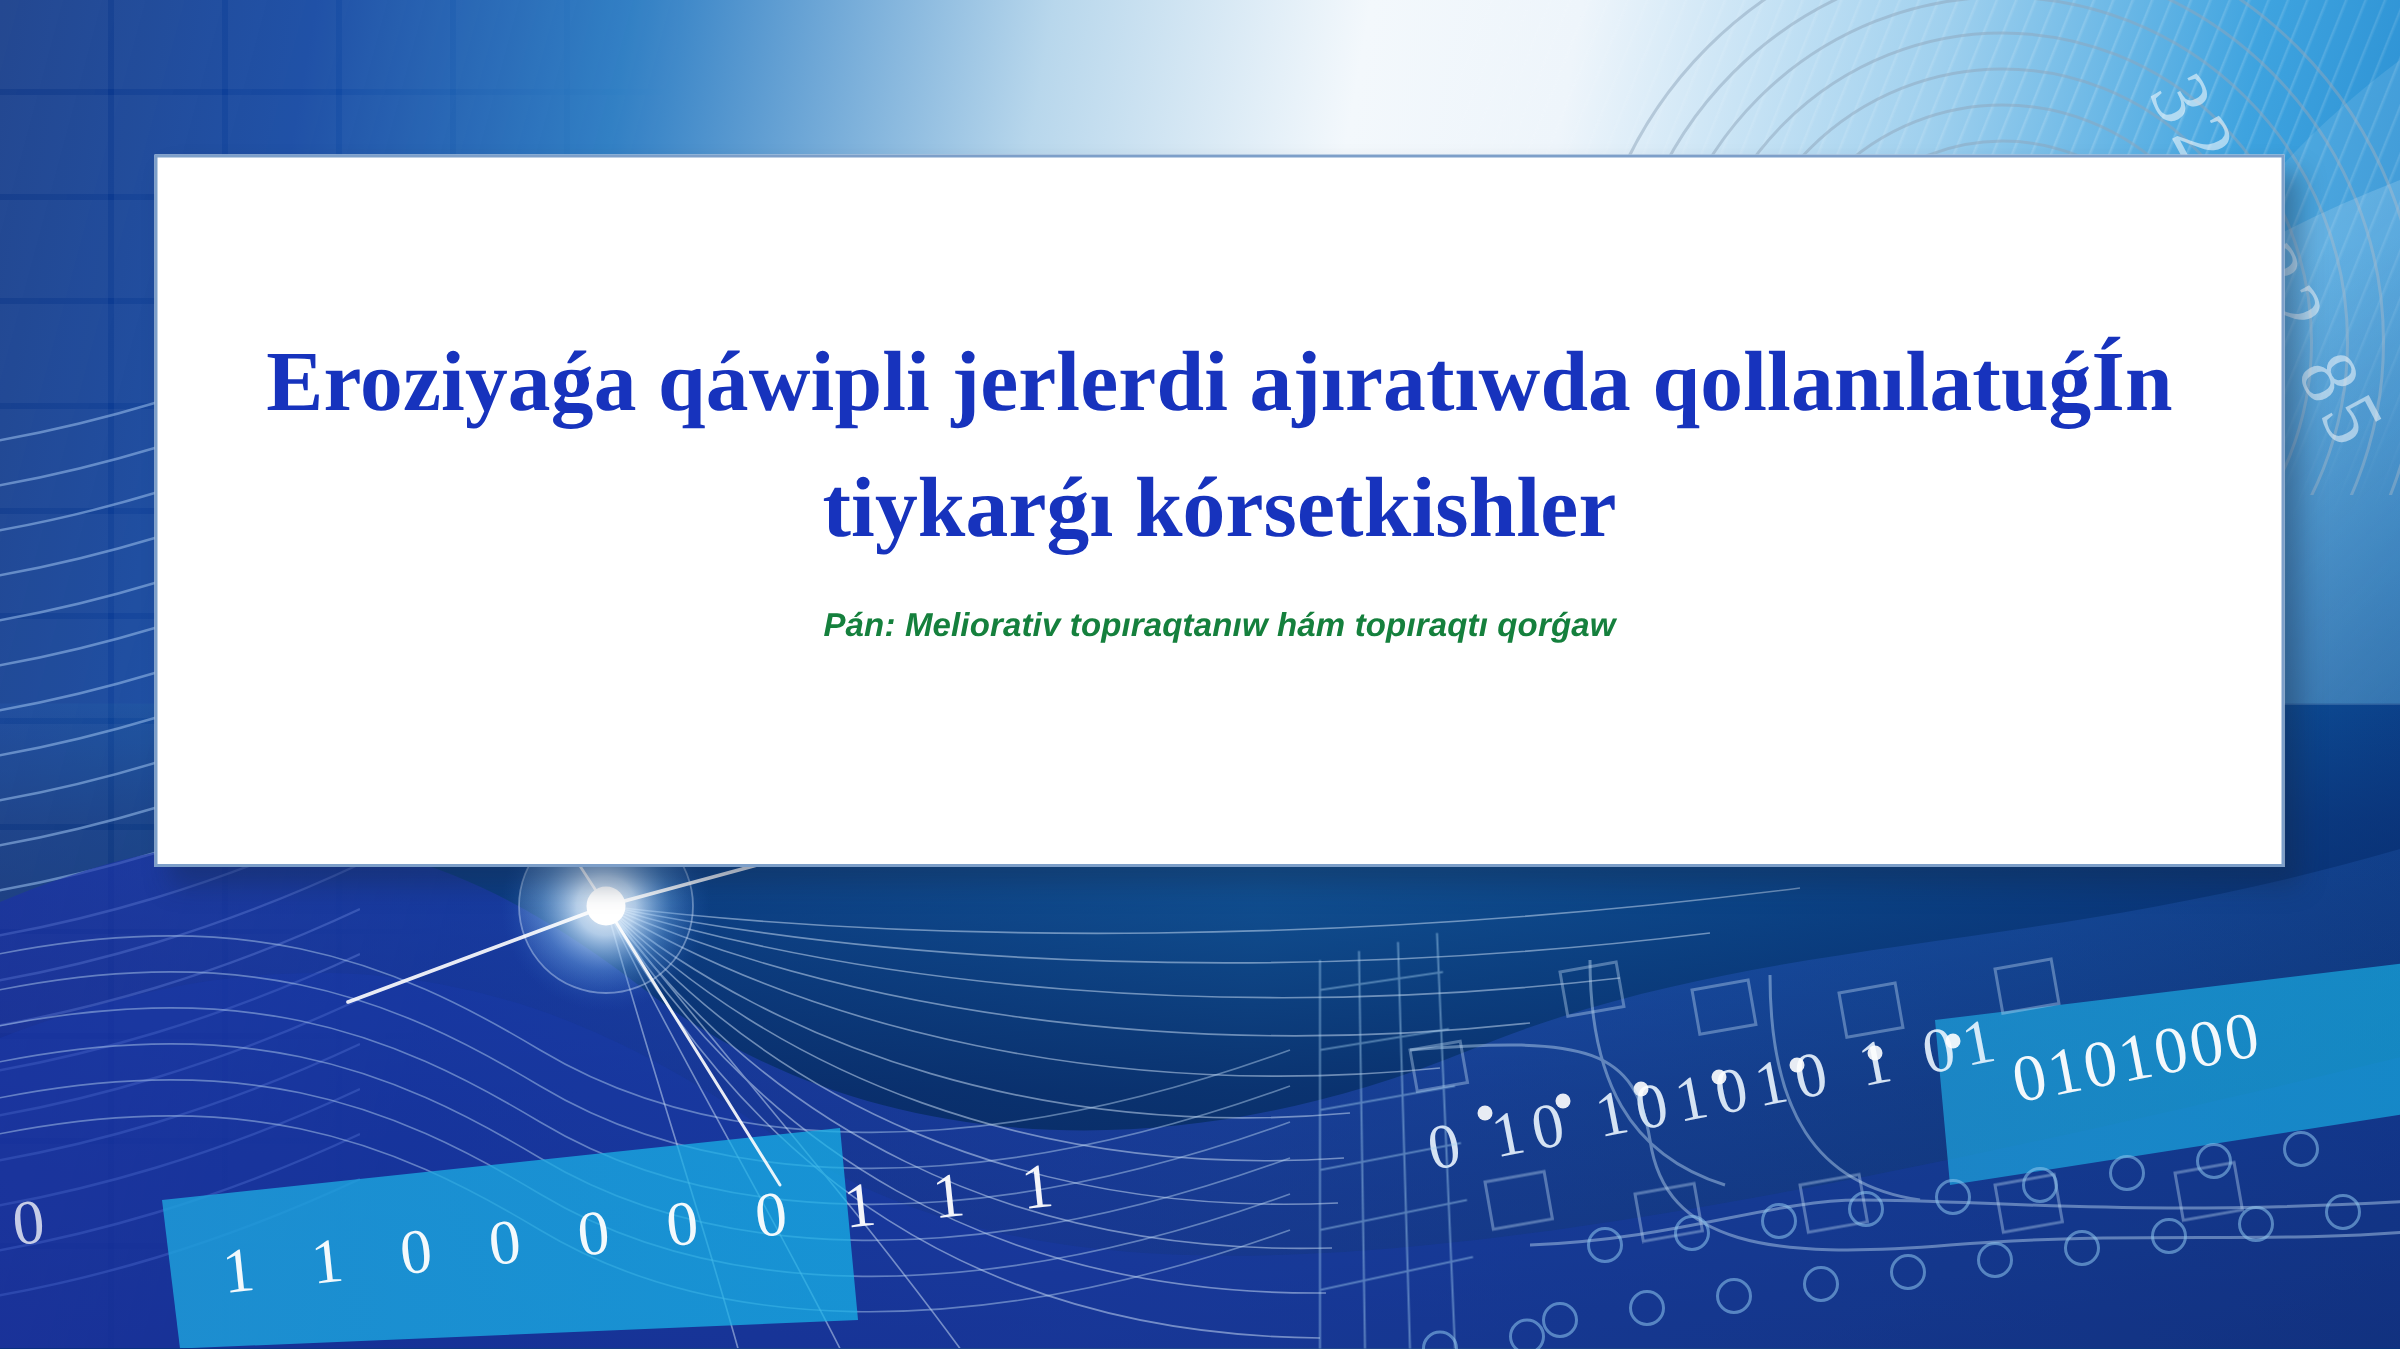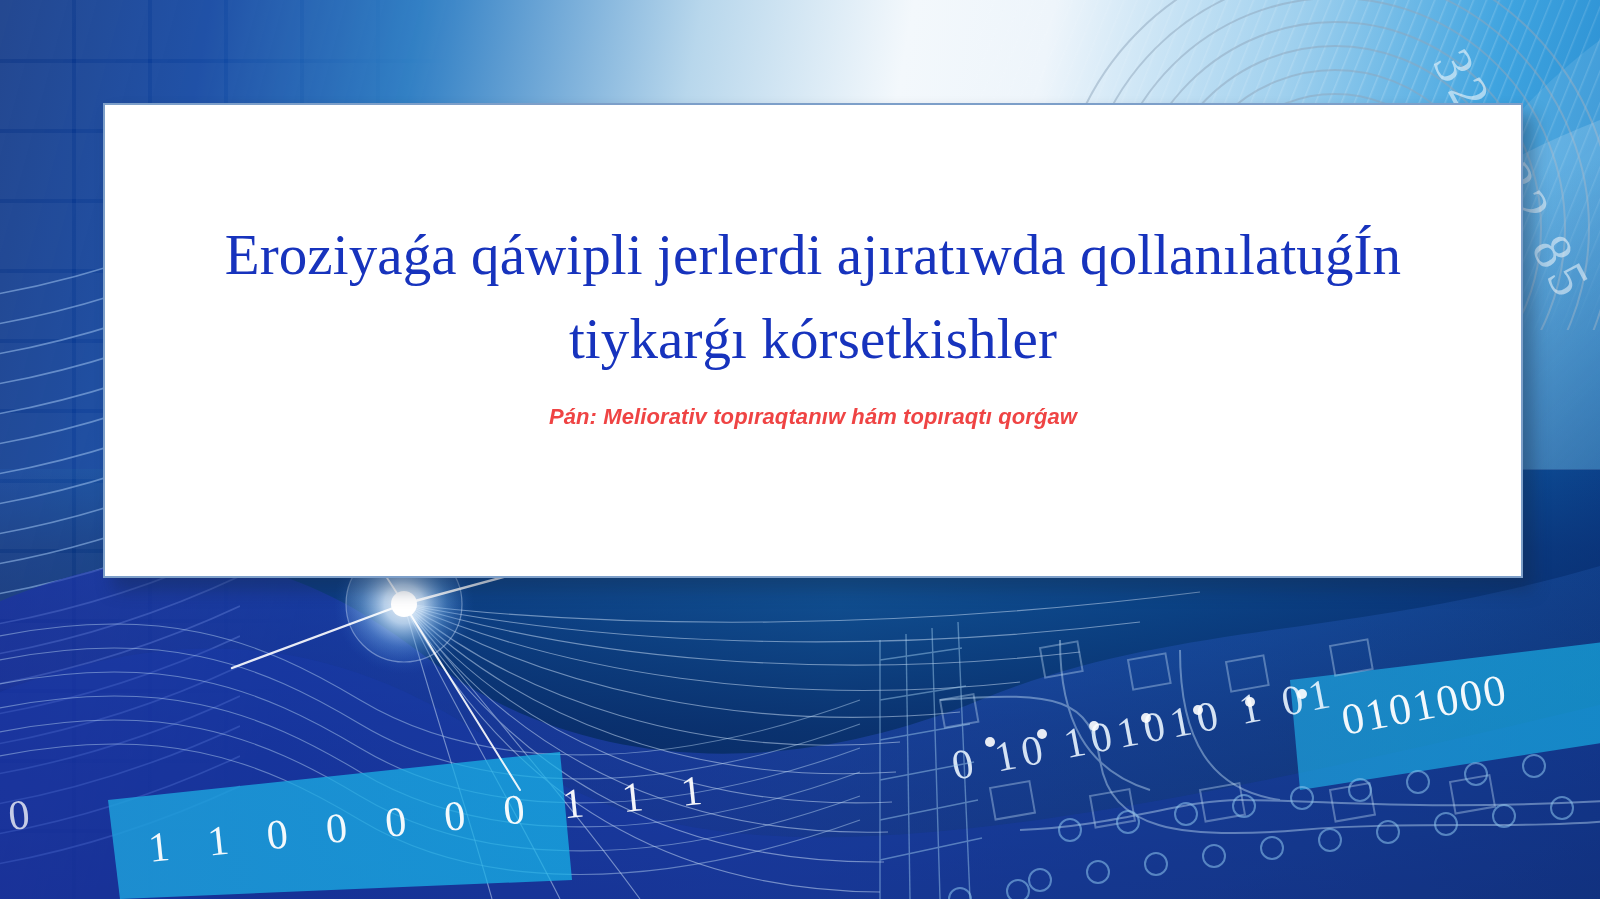--- a/index.html
+++ b/index.html
@@ -81,39 +81,39 @@
     justify-content:flex-start;
   }
 
   .title{
     margin:0;
     padding:108px 34px 0 34px;
     width:100%;
     box-sizing:border-box;
     text-align:center;
     font-family:"Liberation Serif","DejaVu Serif",serif;
-    font-weight:normal;
+    font-weight:bold;
     font-size:57px;
     line-height:1.48;
     letter-spacing:.1px;
     color:#1733bd;
   }
 
   .subtitle{
     margin:0;
     padding:22px 34px 0 34px;
     width:100%;
     box-sizing:border-box;
     text-align:center;
     font-family:"Liberation Sans",sans-serif;
     font-style:italic;
     font-weight:bold;
     font-size:22px;
     letter-spacing:.1px;
-    color:#ef4444;
+    color:#15803d;
   }
 </style>
 </head>
 <body>
 
 <div class="slide">
 
   <div class="bg-layer bg-base"></div>
   <div class="bg-layer bg-lower"></div>
   <div class="bg-layer bg-tiles"></div>

